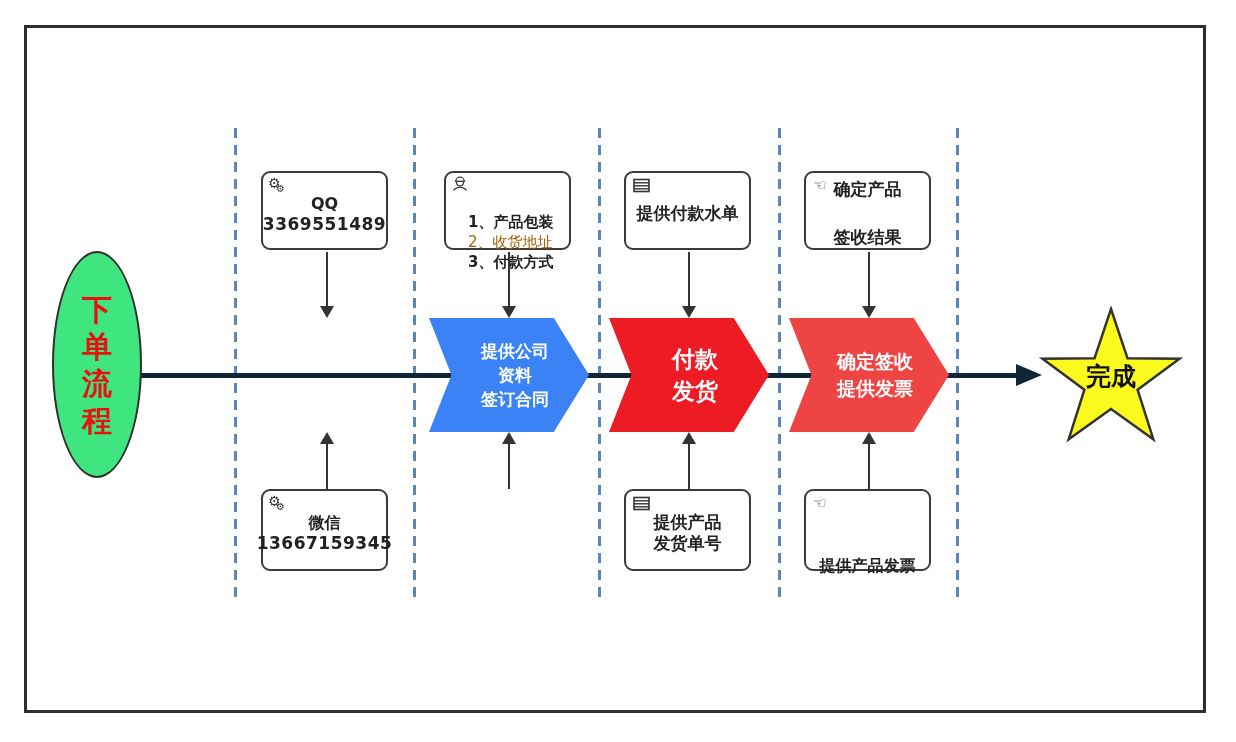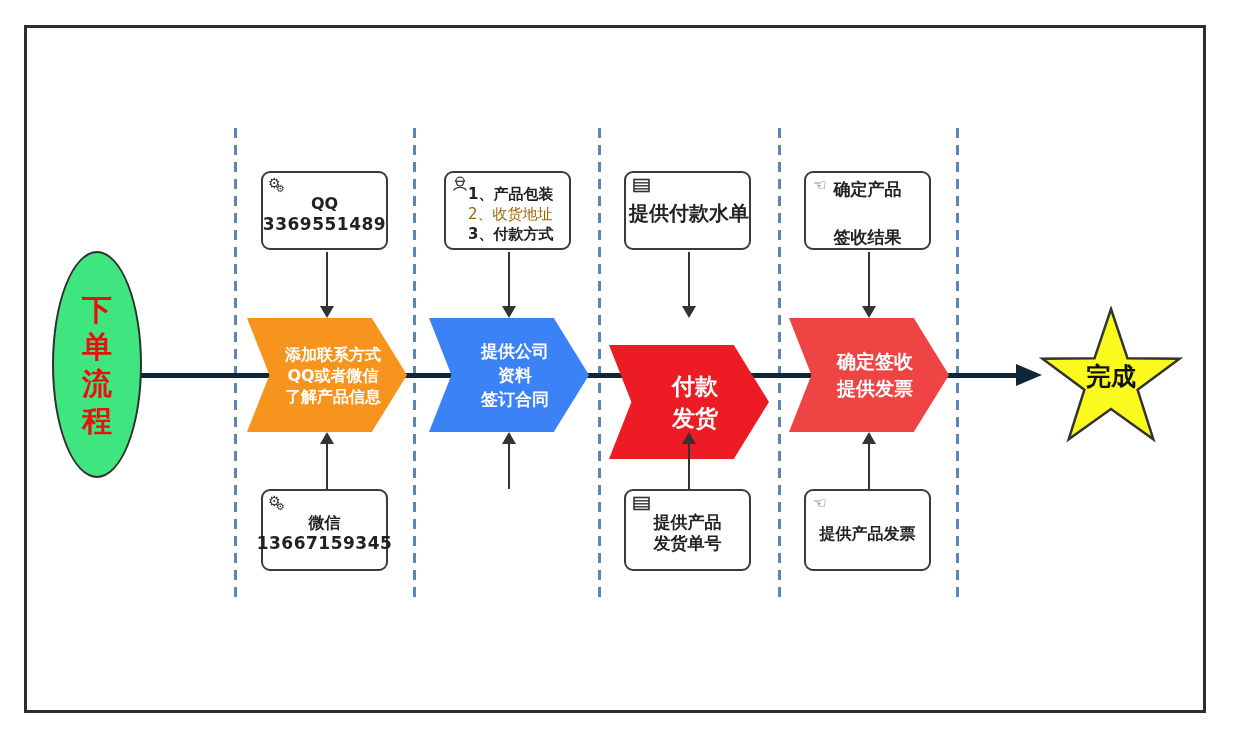--- a/index.html
+++ b/index.html
@@ -23,36 +23,36 @@
   .ellipse span{display:block;color:#ea1010;font-weight:bold;font-size:30px;line-height:37px;}
   
   .infobox{position:absolute;width:127px;background:#fff;border:2px solid #3b3b3b;
            border-radius:9px;z-index:2;color:#222;box-sizing:border-box;}
   .tb{top:171px;height:79px;} .bb{top:489px;height:82px;}
   .c1{left:261px;} .c2{left:444px;} .c3{left:624px;} .c4{left:804px;}
   .box-lines{display:flex;flex-direction:column;align-items:center;justify-content:center;
              height:100%;font-weight:bold;font-size:16px;line-height:21px;text-align:center;
              padding-top:6px;box-sizing:border-box;}
   .box-lines .num{font-size:17px;letter-spacing:0.5px;}
-  .box-lines.list{align-items:flex-start;text-align:center;padding-left:22px;font-size:15px;line-height:20px;}
+  .box-lines.list{align-items:flex-start;text-align:center;padding-left:22px;font-size:15px;line-height:20px;margin-top:28px;}
   .box-lines .muted{color:#a16207;font-weight:400;}
   
   .box-icon{position:absolute;top:3px;left:5px;color:#333;z-index:3;}
   .gicon{width:26px;height:24px;}
   .gicon .g1{position:absolute;top:0;left:0;font-size:14px;line-height:14px;}
   .gicon .g2{position:absolute;top:8px;left:8px;font-size:10px;line-height:10px;}
   .hicon{font-size:15px;line-height:15px;top:5px;left:7px;}
   
   .chev{position:absolute;top:318px;width:160px;height:114px;z-index:2;display:flex;
         flex-direction:column;align-items:center;justify-content:center;color:#fff;
         font-weight:bold;text-align:center;padding-left:12px;box-sizing:border-box;
         clip-path:polygon(0% 0%,78% 0%,100% 50%,78% 100%,0% 100%,14% 50%);}
   .chev1{left:247px;background:#f7941e;font-size:16px;line-height:21px;}
   .chev2{left:429px;background:#3b82f6;font-size:17px;line-height:24px;}
-  .chev3{left:609px;background:#ed1c24;font-size:23px;line-height:32px;margin-top:27px;}
+  .chev3{left:609px;background:#ed1c24;font-size:23px;line-height:32px;}
   .chev4{left:789px;background:#ef4444;font-size:19px;line-height:27px;}
   
   .vline{position:absolute;width:2px;background:#333;z-index:2;}
   .vl-down{top:252px;height:54px;}
   .vl-up{top:444px;height:45px;}
   .vhead{position:absolute;width:0;height:0;z-index:2;
          border-left:7px solid transparent;border-right:7px solid transparent;}
   .vh-down{top:306px;border-top:12px solid #333;}
   .vh-up{top:432px;border-bottom:12px solid #333;}
   .ax1{left:326px;} .ax2{left:508px;} .ax3{left:688px;} .ax4{left:868px;}
@@ -89,25 +89,20 @@
       <span class="g1">⚙</span>
       <span class="g2">⚙</span>
     </span>
     <div class="box-lines">
       <span>QQ</span>
       <span class="num">3369551489</span>
     </div>
   </div>
   <div class="vline vl-down ax1"></div>
   <div class="vhead vh-down hx1"></div>
-  <div class="chev chev1">
-    <span>添加联系方式</span>
-    <span>QQ或者微信</span>
-    <span>了解产品信息</span>
-  </div>
   <div class="vhead vh-up hx1"></div>
   <div class="vline vl-up ax1"></div>
   <div class="infobox bb c1">
     <span class="box-icon gicon">
       <span class="g1">⚙</span>
       <span class="g2">⚙</span>
     </span>
     <div class="box-lines">
       <span>微信</span>
       <span class="num">13667159345</span>
@@ -141,21 +136,21 @@
 
   <div class="infobox tb c3">
     <span class="box-icon" style="top:5px;left:7px;">
       <svg width="17" height="15" viewBox="0 0 17 15">
         <rect x="1" y="1.5" width="15" height="12" fill="none" stroke="#333" stroke-width="1.6"></rect>
         <line x1="1" y1="4.8" x2="16" y2="4.8" stroke="#333" stroke-width="1.4"></line>
         <line x1="1" y1="7.8" x2="16" y2="7.8" stroke="#333" stroke-width="1.4"></line>
         <line x1="1" y1="10.8" x2="16" y2="10.8" stroke="#333" stroke-width="1.4"></line>
       </svg>
     </span>
-    <div class="box-lines" style="font-size:20px;align-items:flex-end;">
+    <div class="box-lines" style="font-size:17px;">
       <span>提供付款水单</span>
     </div>
   </div>
   <div class="vline vl-down ax3"></div>
   <div class="vhead vh-down hx3"></div>
   <div class="chev chev3">
     <span>付款</span>
     <span>发货</span>
   </div>
   <div class="vhead vh-up hx3"></div>
@@ -189,21 +184,21 @@
   <div class="chev chev4">
     <span>确定签收</span>
     <span>提供发票</span>
   </div>
   <div class="vhead vh-up hx4"></div>
   <div class="vline vl-up ax4"></div>
   <div class="infobox bb c4">
     <span class="box-icon hicon">
       <span>☜</span>
     </span>
-    <div class="box-lines" style="padding-top:6px;">
+    <div class="box-lines" style="padding-top:6px;margin-top:32px;">
       <span>提供产品发票</span>
     </div>
   </div>
 
   <svg class="star-svg" width="150" height="150" viewBox="0 0 150 150">
     <path d="M75,3 L91.5,52.3 L143.5,52.8 L101.6,83.7 L117.3,133.2 L75,103 L32.7,133.2 L48.4,83.7 L6.5,52.8 L58.5,52.3 Z" fill="#fafa1e" stroke="#333333" stroke-width="2.5" stroke-linejoin="miter"></path>
   </svg>
   <div class="star-label">完成</div>
 </div>
 

